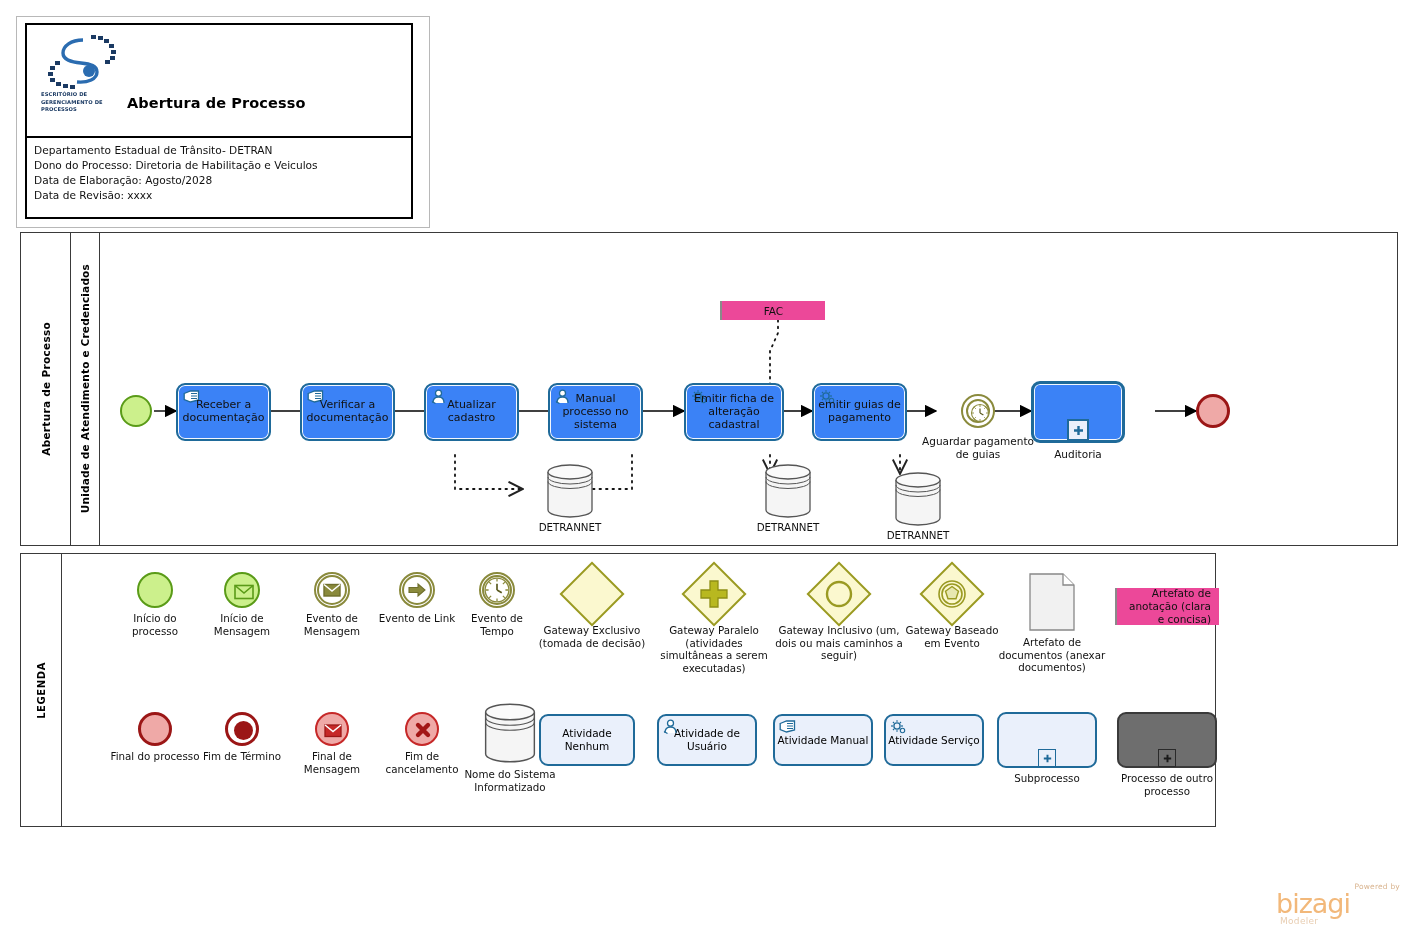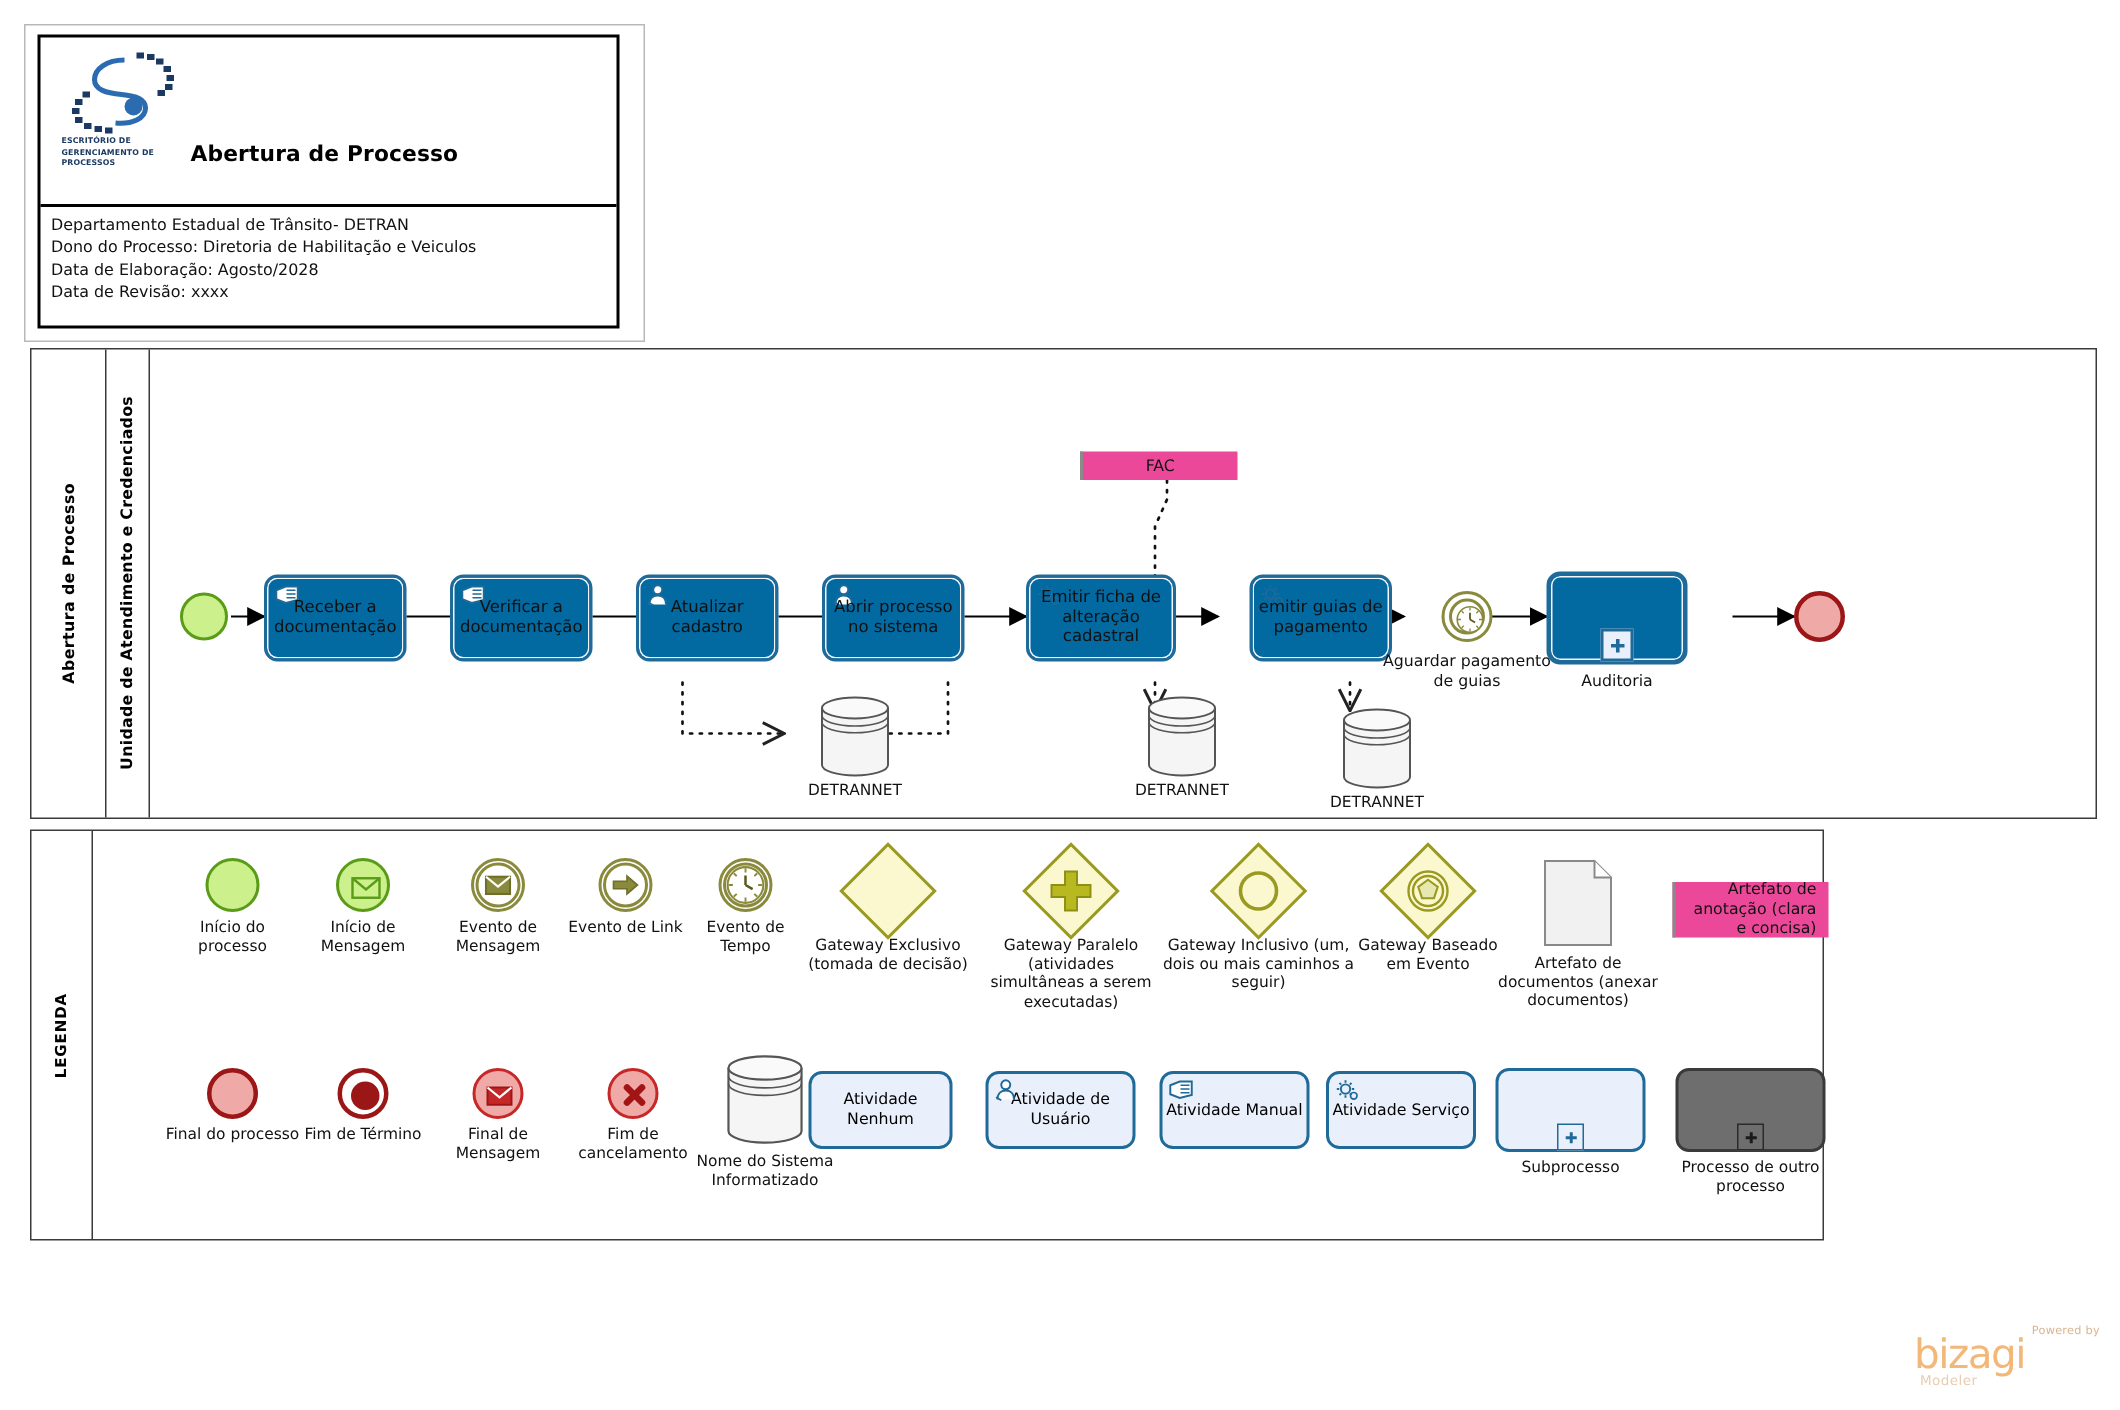--- a/index.html
+++ b/index.html
@@ -22,21 +22,21 @@
 
   
   #pool{left:20px;top:232px;width:1378px;height:314px;border:1px solid #3a3a3a;background:#fff;box-sizing:border-box;}
   #pool-label{position:absolute;left:0;top:0;width:50px;height:100%;border-right:1px solid #3a3a3a;box-sizing:border-box;display:flex;align-items:center;justify-content:center;}
   #pool-label span{writing-mode:vertical-rl;transform:rotate(180deg);font-size:10.5px;font-weight:bold;letter-spacing:.3px;white-space:nowrap;}
   #lane-label{position:absolute;left:50px;top:0;width:29px;height:100%;border-right:1px solid #3a3a3a;box-sizing:border-box;display:flex;align-items:center;justify-content:center;}
   #lane-label span{writing-mode:vertical-rl;transform:rotate(180deg);font-size:10.5px;font-weight:bold;letter-spacing:.2px;white-space:nowrap;}
   #lane-canvas{position:absolute;left:79px;top:0;right:0;bottom:0;}
 
   
-  .task{position:absolute;background:#0369a1;border:2px solid #1f6a99;border-radius:9px;box-sizing:border-box;
+  .task{position:absolute;background:#3b82f6;border:2px solid #1f6a99;border-radius:9px;box-sizing:border-box;
         box-shadow:inset 0 0 0 1px #f3f7fd;}
   .task-lbl{position:absolute;left:2px;right:2px;top:50%;transform:translateY(-50%);
         text-align:center;font-size:11px;color:#111;line-height:1.18;}
   .task-icon{position:absolute;left:5px;top:4px;width:17px;height:15px;}
 
   .ev{position:absolute;border-radius:50%;box-sizing:border-box;}
   .ev-start{background:#ccf08c;border:2px solid #5a9b18;}
   .ev-end{background:#efa9a7;border:3px solid #9b1616;}
   .ev-timer{background:#fff;border:2px solid #8a8a3c;}
   .ev-timer-in{position:absolute;inset:3px;border-radius:50%;border:2px solid #8a8a3c;background:#fff;}
@@ -198,39 +198,39 @@
     </div>
 
     <div class="task" style="left:448px;top:150px;width:95px;height:58px;">
       <span class="task-icon">
         <svg width="17" height="15" viewBox="0 0 17 15">
             <circle cx="7.5" cy="4.2" r="3" fill="#fff" stroke="#1f6a99" stroke-width="1.3"></circle>
             <path d="M2 14 C2 9.5 5 8 7.5 8 C10 8 13 9.5 13 14" fill="#fff" stroke="#1f6a99" stroke-width="1.3"></path>
             <path d="M1 12.5 L4.5 14.5" stroke="#1f6a99" stroke-width="1.2"></path>
           </svg>
       </span>
-      <span class="task-lbl">Abrir processo no sistema</span>
+      <span class="task-lbl">Manual processo no sistema</span>
     </div>
 
     <div class="task" style="left:584px;top:150px;width:100px;height:58px;">
       <span class="task-icon">
         <svg width="18" height="16" viewBox="0 0 18 16">
             <g fill="none" stroke="#1f6a99" stroke-width="1.3">
               <circle cx="7" cy="7" r="3.1"></circle>
               <path d="M7 1.2v1.6M7 11.2v1.6M1.2 7h1.6M11.2 7h1.6M3 3l1.1 1.1M9.9 9.9L11 11M11 3L9.9 4.1M4.1 9.9L3 11"></path>
             </g>
             <g fill="none" stroke="#1f6a99" stroke-width="1.1">
               <circle cx="12.5" cy="11.5" r="2.2"></circle>
             </g>
           </svg>
       </span>
       <span class="task-lbl">Emitir ficha de alteração cadastral</span>
     </div>
 
-    <div class="task" style="left:712px;top:150px;width:95px;height:58px;margin-left:21px;">
+    <div class="task" style="left:712px;top:150px;width:95px;height:58px;">
       <span class="task-icon">
         <svg width="18" height="16" viewBox="0 0 18 16">
             <g fill="none" stroke="#1f6a99" stroke-width="1.3">
               <circle cx="7" cy="7" r="3.1"></circle>
               <path d="M7 1.2v1.6M7 11.2v1.6M1.2 7h1.6M11.2 7h1.6M3 3l1.1 1.1M9.9 9.9L11 11M11 3L9.9 4.1M4.1 9.9L3 11"></path>
             </g>
             <g fill="none" stroke="#1f6a99" stroke-width="1.1">
               <circle cx="12.5" cy="11.5" r="2.2"></circle>
             </g>
           </svg>

